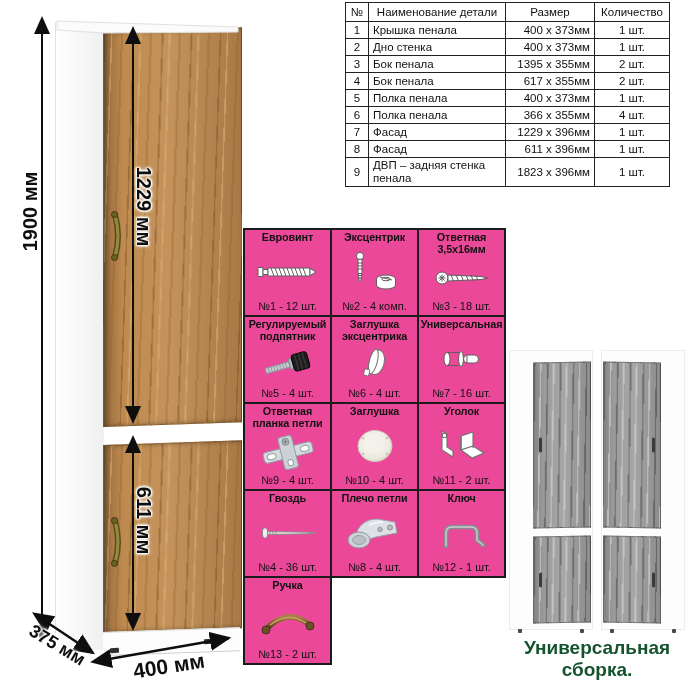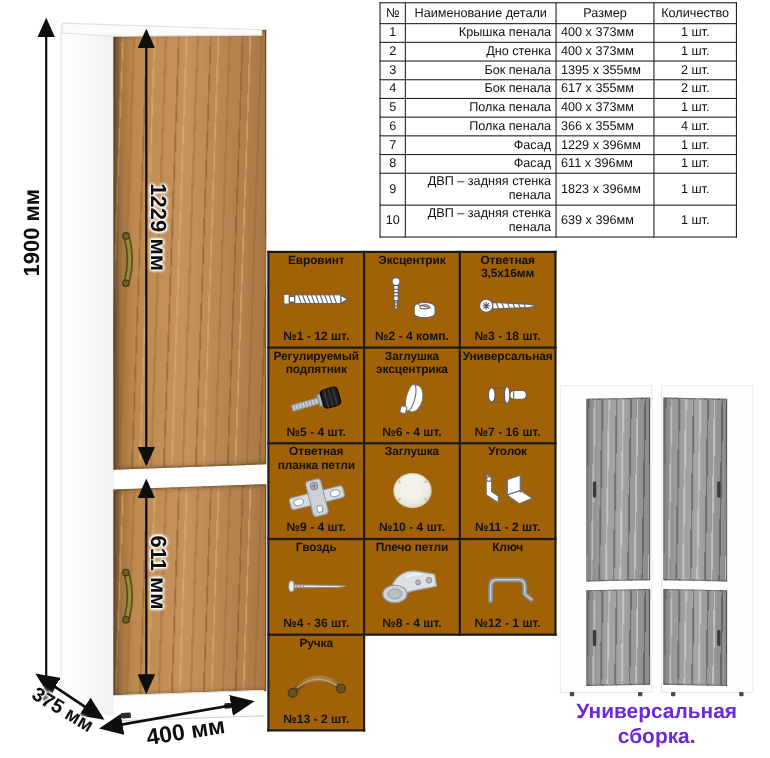--- a/index.html
+++ b/index.html
@@ -37,33 +37,33 @@
   .dim-400{left:114px;top:654px;width:110px;font-size:21px;transform:rotate(-9deg);}
   .overlay{position:absolute;left:0;top:0;pointer-events:none;}
 
   
   .parts{position:absolute;left:345px;top:2px;border-collapse:collapse;
          font-size:11.5px;line-height:13px;}
   .parts th,.parts td{border:1.4px solid #222;padding:1px 4px;background:#fff;}
   .parts th{font-weight:normal;text-align:center;height:16px;}
   .parts td{height:14px;}
   .c-num{width:14px;text-align:center;}
-  .c-name{width:128px;text-align:right;}
-  .c-size{width:80px;text-align:left;}
+  .c-name{width:128px;text-align:left;}
+  .c-size{width:80px;text-align:right;}
   .c-qty{width:66px;text-align:center;}
 
   
   .hw{position:absolute;left:243px;top:228px;border-collapse:collapse;}
-  .hw td{border:2px solid #1b1b1b;width:85px;height:85px;padding:0;vertical-align:top;background:#a16207;}
+  .hw td{border:2px solid #1b1b1b;width:85px;height:85px;padding:0;vertical-align:top;background:#ec4899;}
   .hw td.hw-void{border:none;background:transparent;}
   .hw-cell{display:flex;flex-direction:column;align-items:center;justify-content:space-between;
            width:85px;height:85px;box-sizing:border-box;padding:2px 1px 3px 1px;}
   .hw-title{font-size:10.8px;line-height:11.5px;font-weight:bold;text-align:center;letter-spacing:-.1px;}
   .hw-icon{flex:1;display:flex;align-items:center;justify-content:center;}
-  .hw-qty{font-size:11px;font-weight:bold;text-align:left;}
+  .hw-qty{font-size:11px;font-weight:normal;text-align:left;}
 
   
   .gcab{position:absolute;top:350px;width:84px;height:280px;background:#fdfdfd;
         border:1px solid #ececec;box-sizing:border-box;}
   .gcab.gleft{left:509px;}
   .gcab.gright{left:601px;}
   .graywood{background-color:#9c9c9c;
     background-image:
       repeating-linear-gradient(91deg, rgba(62,62,62,.5) 0 1.5px, rgba(0,0,0,0) 1.5px 6px,
         rgba(224,224,224,.55) 6px 7.5px, rgba(0,0,0,0) 7.5px 13px),
@@ -72,21 +72,21 @@
   .gcab.gleft .gdoor{left:23px;transform:skewY(-1.2deg);}
   .gcab.gright .gdoor{left:1px;transform:skewY(1.2deg);}
   .gdoor.gup{top:11px;height:166px;}
   .gdoor.glow{top:185px;height:87px;}
   .ghandle{position:absolute;width:3px;height:15px;background:#3b3b3b;border-radius:2px;top:50%;margin-top:-8px;}
   .gcab.gleft .ghandle{left:5px;}
   .gcab.gright .ghandle{right:5px;}
   .gfoot{position:absolute;bottom:-4px;width:4px;height:4px;background:#4a4a4a;border-radius:1px;}
 
   .assembly-caption{position:absolute;left:497px;top:637px;width:200px;text-align:center;
-                    font-size:19px;font-weight:bold;color:#6d28d9;}
+                    font-size:19px;font-weight:bold;color:#14532d;}
 
   .ico{display:block;}
 </style>
 </head>
 <body>
 
 <div class="canvas">
 
   <div>
     <div class="cab-side"></div>
@@ -200,26 +200,20 @@
         <td class="c-name">Фасад</td>
         <td class="c-size">611 x 396мм</td>
         <td class="c-qty">1 шт.</td>
       </tr>
       <tr>
         <td class="c-num">9</td>
         <td class="c-name">ДВП – задняя стенка пенала</td>
         <td class="c-size">1823 x 396мм</td>
         <td class="c-qty">1 шт.</td>
       </tr>
-      <tr>
-        <td class="c-num">10</td>
-        <td class="c-name">ДВП – задняя стенка пенала</td>
-        <td class="c-size">639 x 396мм</td>
-        <td class="c-qty">1 шт.</td>
-      </tr>
     </tbody>
   </table>
 
   <table class="hw">
     <tbody>
     <tr>
       <td>
             <div class="hw-cell">
         <div class="hw-title">Евровинт</div>
         <div class="hw-icon">

